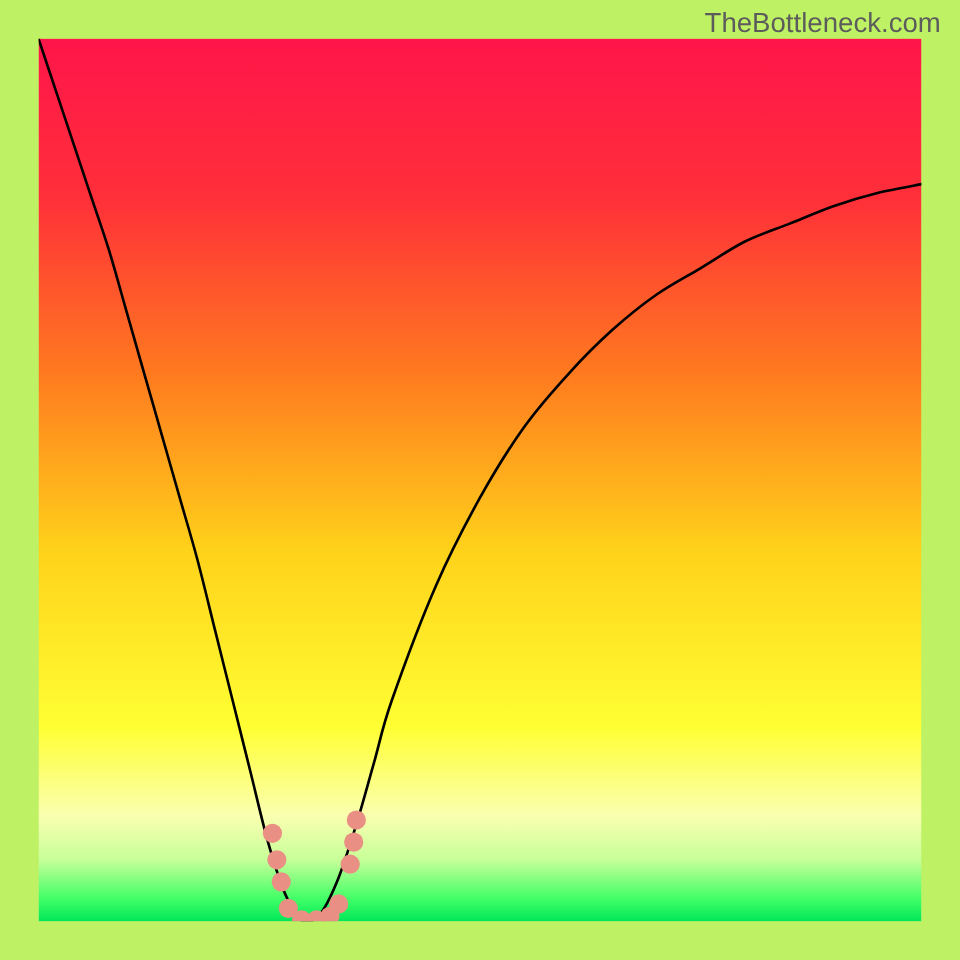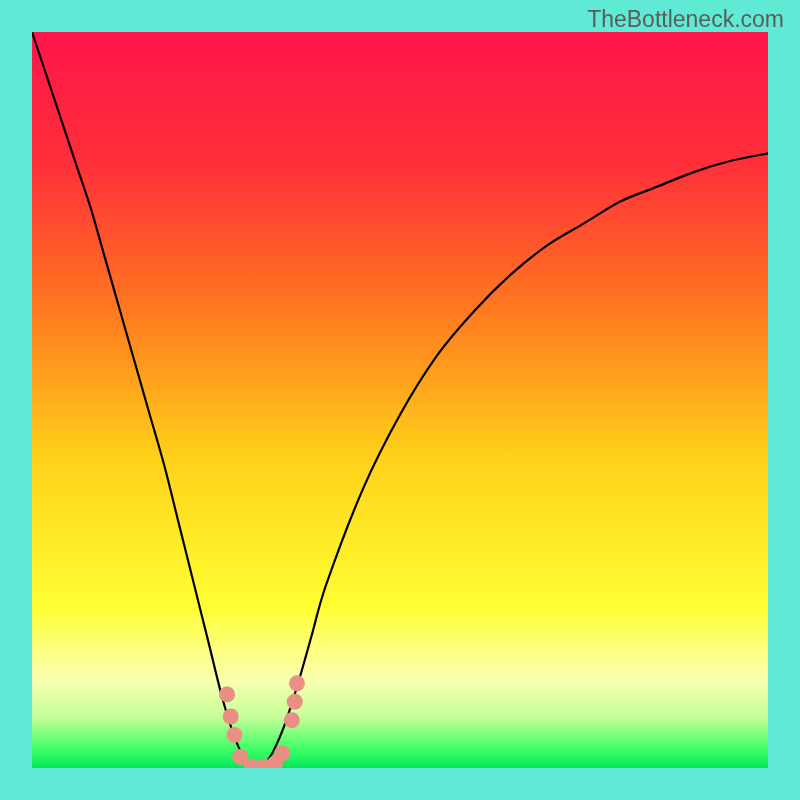--- a/index.html
+++ b/index.html
@@ -8,21 +8,21 @@
     width: 800px;
     height: 800px;
     overflow: hidden;
     background: #000;
     font-family: Arial, Helvetica, sans-serif;
   }
   .frame {
     position: absolute;
     top: 0; left: 0;
     width: 800px; height: 800px;
-    background: #5eead4;
+    background: #bef264;
   }
   .plot {
     position: absolute;
     top: 32px;
     left: 32px;
     width: 736px;
     height: 736px;
     overflow: hidden;
   }
   .watermark {

